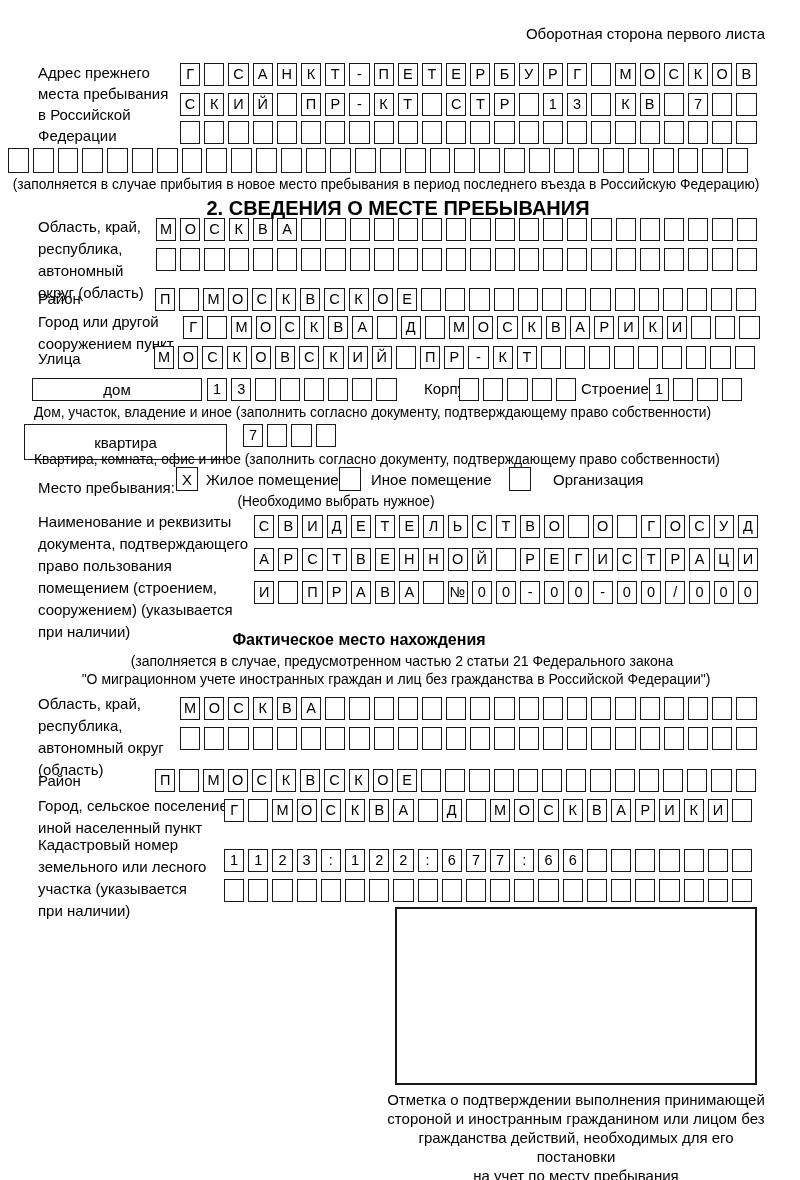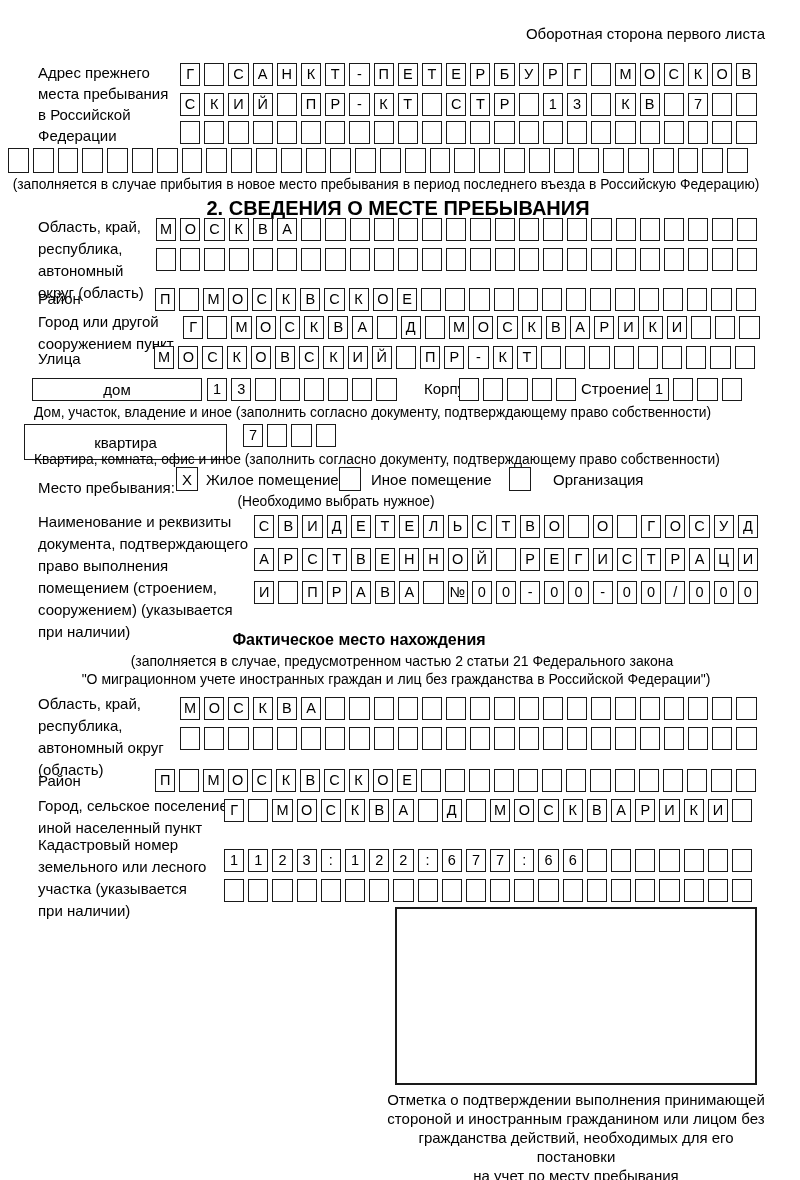--- a/index.html
+++ b/index.html
@@ -342,21 +342,21 @@
   <div class="lbl" style="left:206px;top:469px;">Жилое помещение</div>
   <div class="cb" style="left:339px;top:467px;"></div>
   <div class="lbl" style="left:371px;top:469px;">Иное помещение</div>
   <div class="cb" style="left:509px;top:467px;"></div>
   <div class="lbl" style="left:553px;top:469px;">Организация</div>
   <div class="cap center" style="left:150px;top:494px;width:372px;">(Необходимо выбрать нужное)</div>
 
   <div class="lbl" style="left:38px;top:511px;">
     <div>Наименование и реквизиты</div>
     <div>документа, подтверждающего</div>
-    <div>право выполнения</div>
+    <div>право пользования</div>
     <div>помещением (строением,</div>
     <div>сооружением) (указывается</div>
     <div>при наличии)</div>
   </div>
   <div class="cellrow" style="left:254px;top:515px;">
       <div class="cell">С</div>
       <div class="cell">В</div>
       <div class="cell">И</div>
       <div class="cell">Д</div>
       <div class="cell">Е</div>

